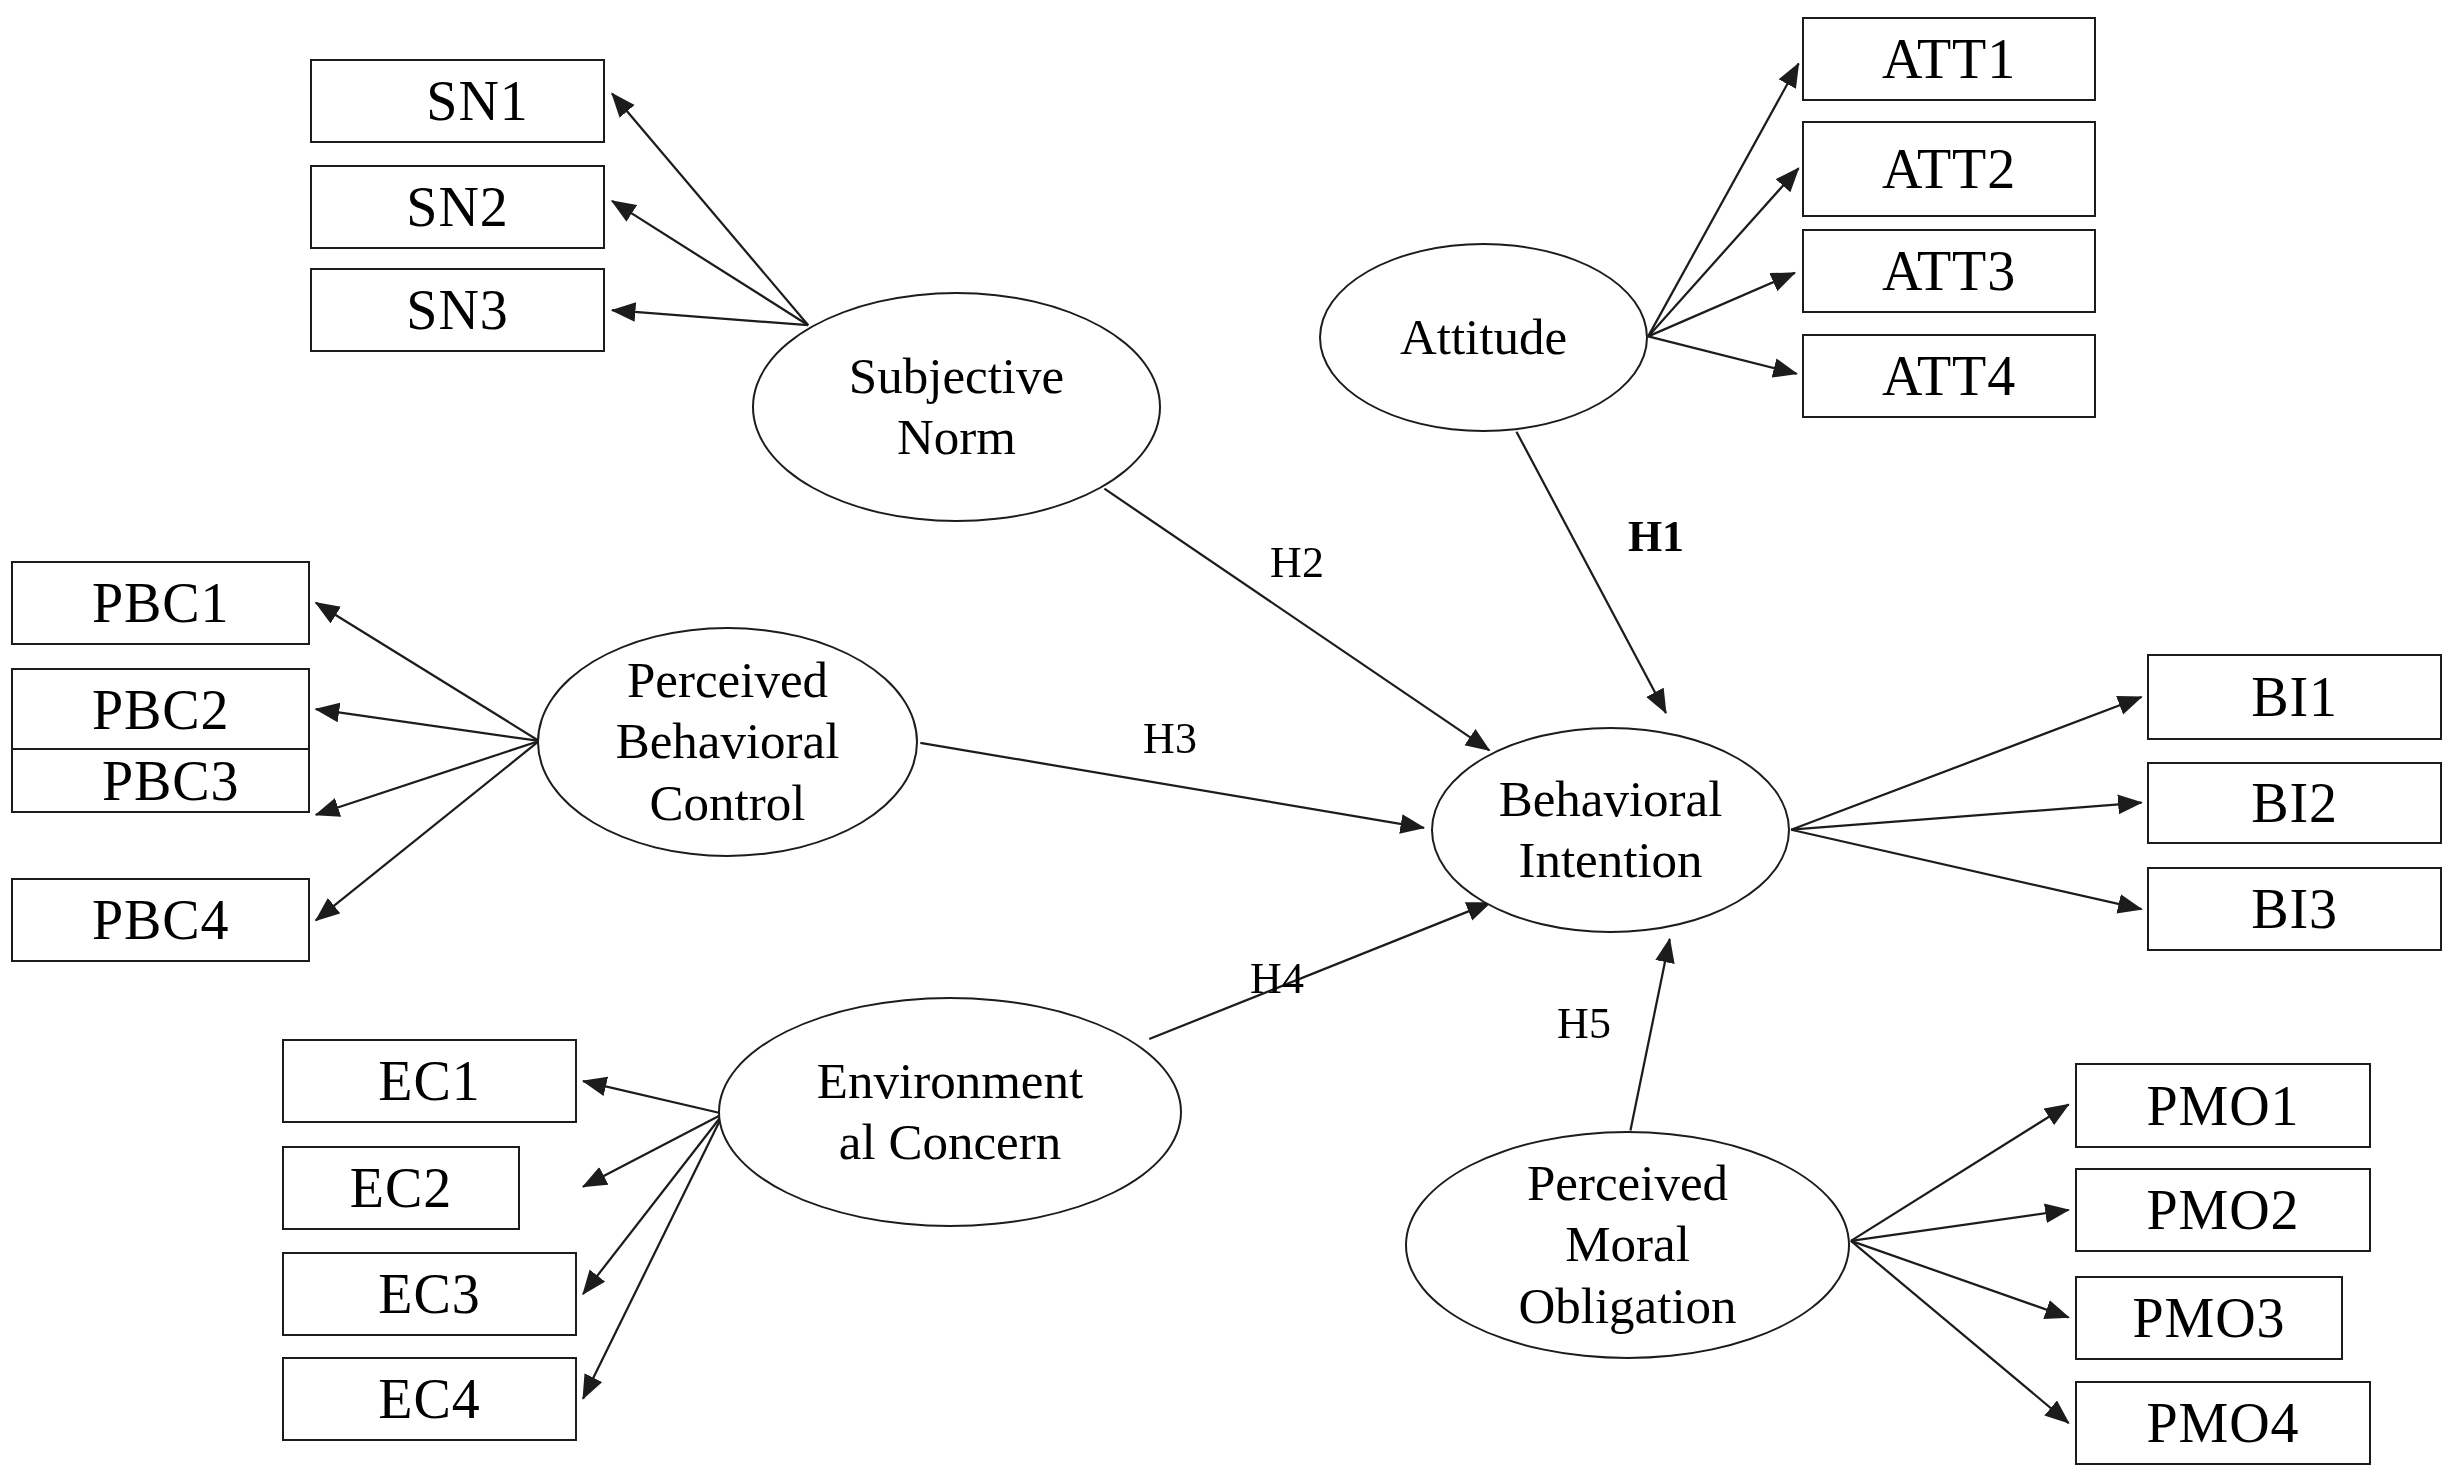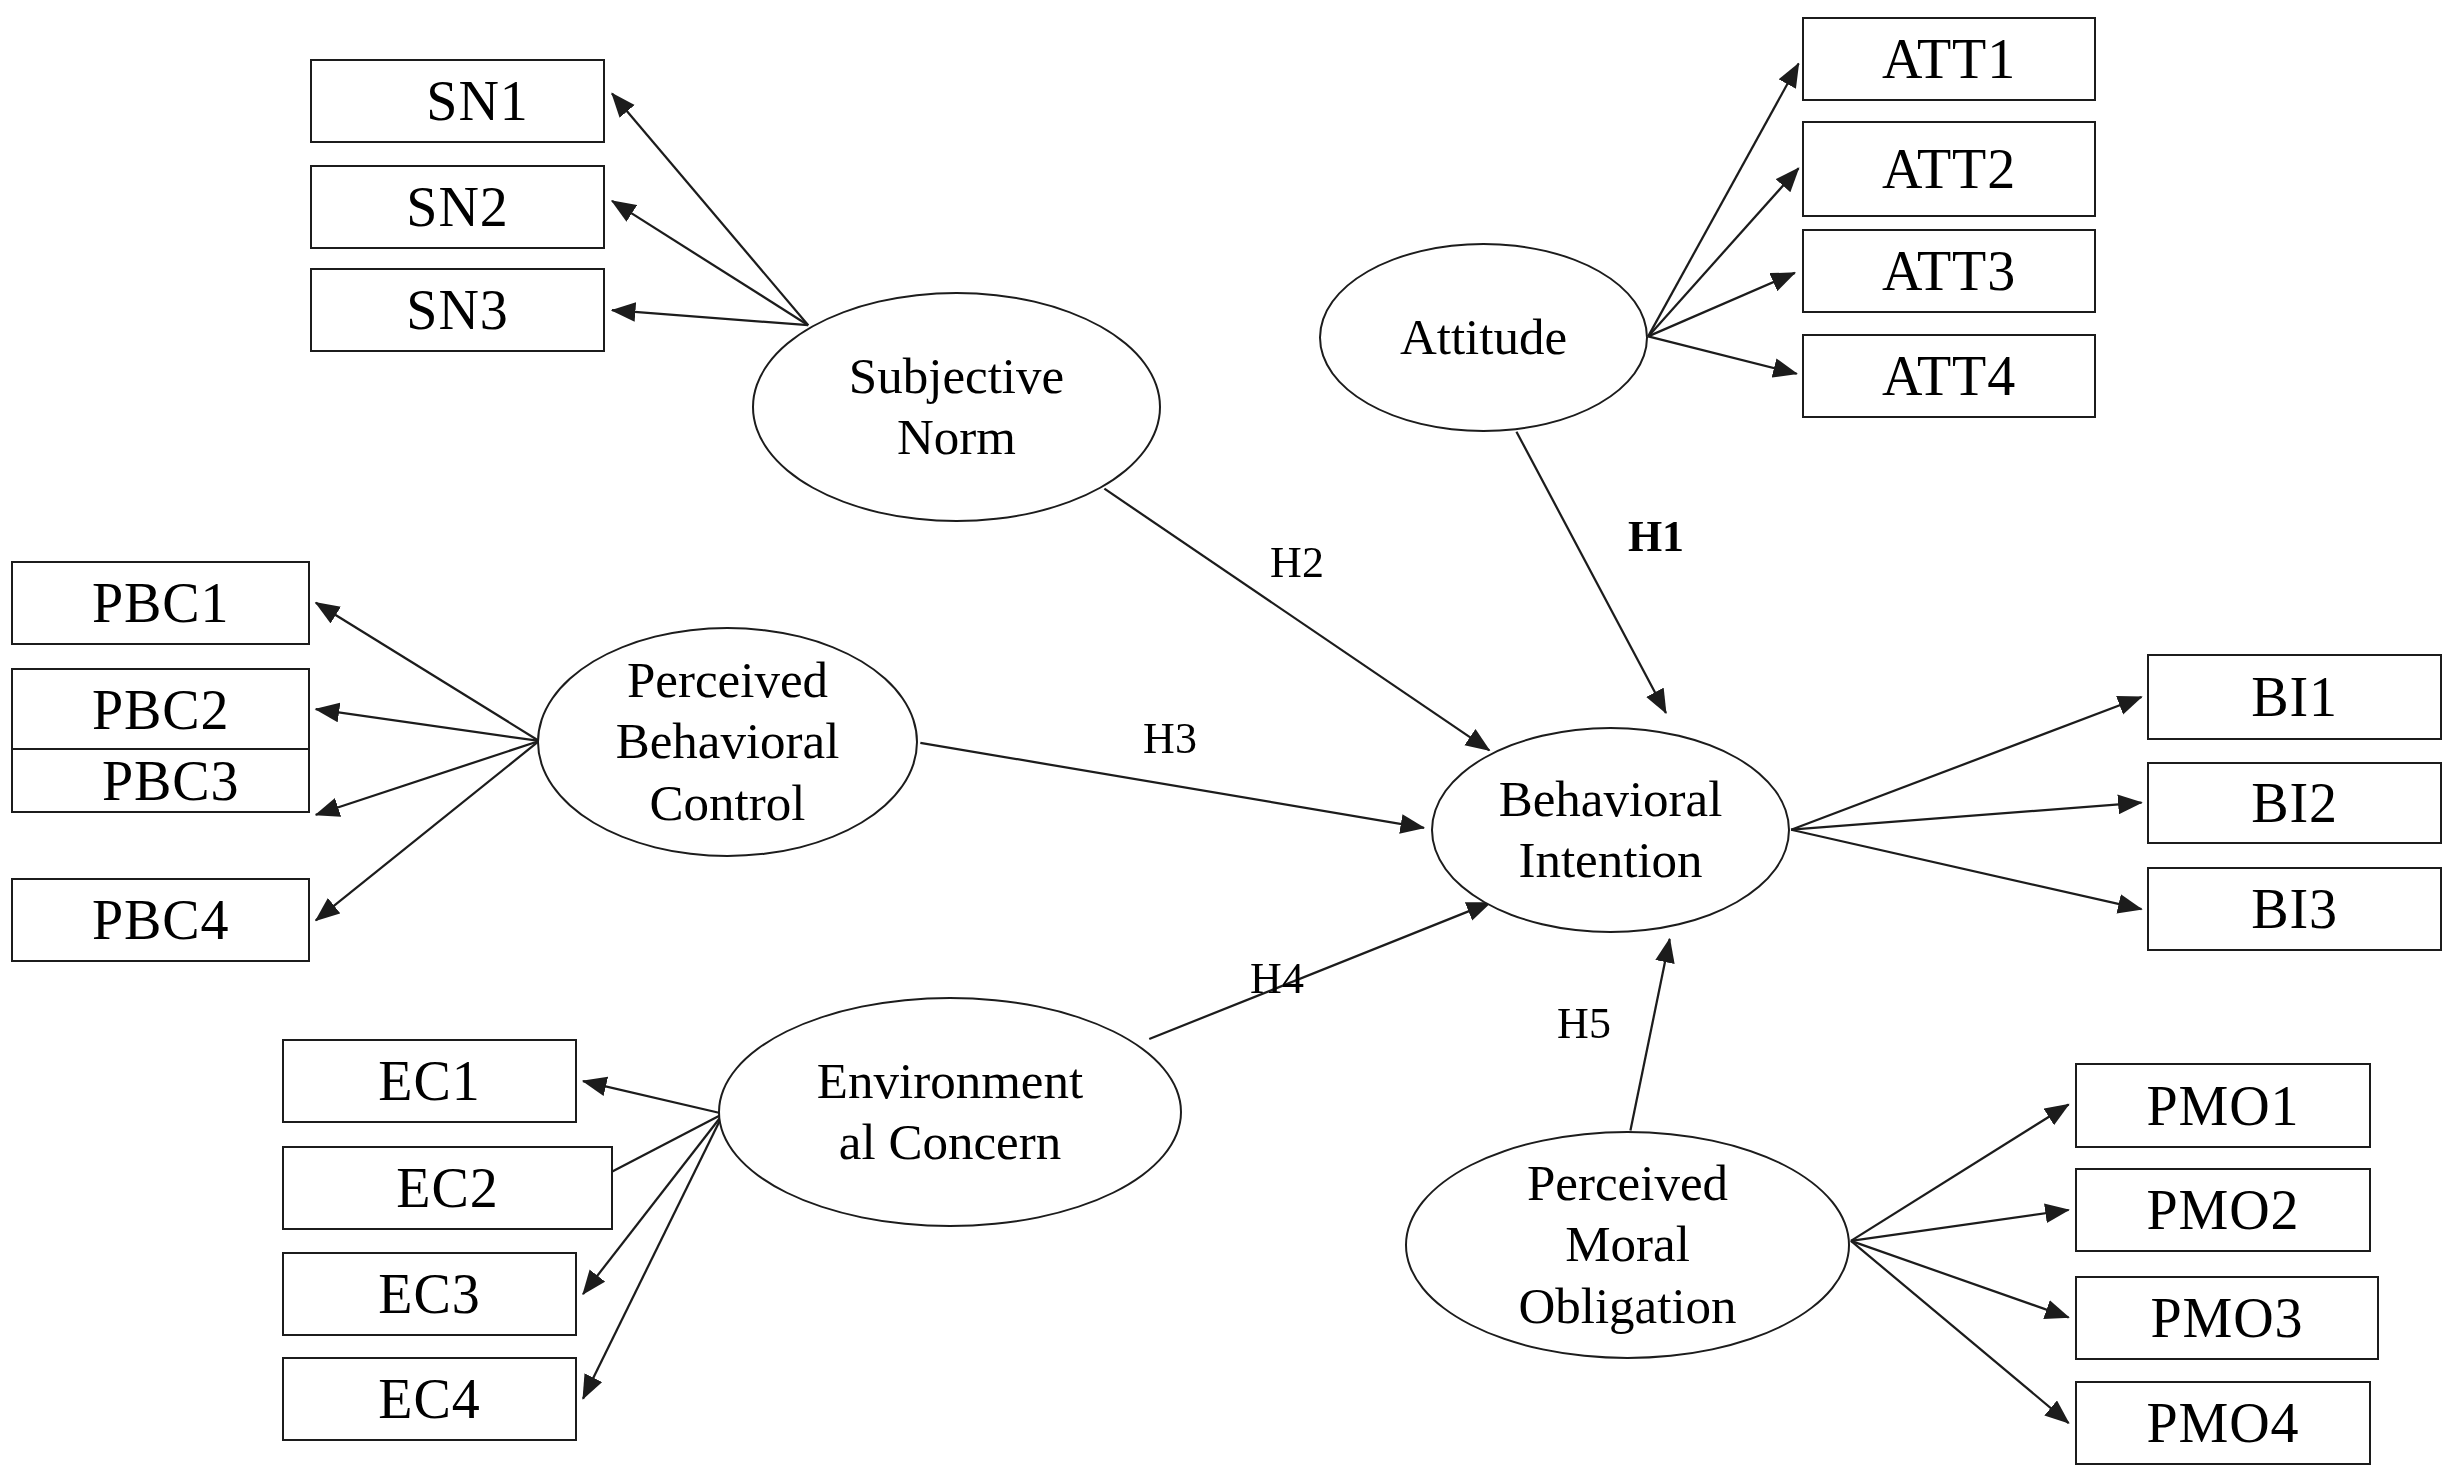--- a/index.html
+++ b/index.html
@@ -164,21 +164,21 @@
     </div>
     <div class="node-box" style="left: 11.2px; top: 748px; width: 299px; height: 65px; padding-left: 20px;">
       <span>PBC3</span>
     </div>
     <div class="node-box" style="left: 11.2px; top: 878px; width: 299px; height: 84px;">
       <span>PBC4</span>
     </div>
     <div class="node-box" style="left: 282px; top: 1039px; width: 295px; height: 84px;">
       <span>EC1</span>
     </div>
-    <div class="node-box" style="left: 282px; top: 1146px; width: 331px; height: 84px;">
+    <div class="node-box" style="left: 282px; top: 1146px; width: 238px; height: 84px;">
       <span>EC2</span>
     </div>
     <div class="node-box" style="left: 282px; top: 1252px; width: 295px; height: 84px;">
       <span>EC3</span>
     </div>
     <div class="node-box" style="left: 282px; top: 1357px; width: 295px; height: 84px;">
       <span>EC4</span>
     </div>
     <div class="node-box" style="left: 2147px; top: 654px; width: 295px; height: 86px;">
       <span>BI1</span>
@@ -188,21 +188,21 @@
     </div>
     <div class="node-box" style="left: 2147px; top: 867px; width: 295px; height: 84px;">
       <span>BI3</span>
     </div>
     <div class="node-box" style="left: 2075px; top: 1063px; width: 296px; height: 85px;">
       <span>PMO1</span>
     </div>
     <div class="node-box" style="left: 2075px; top: 1168px; width: 296px; height: 84px;">
       <span>PMO2</span>
     </div>
-    <div class="node-box" style="left: 2075px; top: 1276px; width: 304px; height: 84px;">
+    <div class="node-box" style="left: 2075px; top: 1276px; width: 268px; height: 84px;">
       <span>PMO3</span>
     </div>
     <div class="node-box" style="left: 2075px; top: 1381px; width: 296px; height: 84px;">
       <span>PMO4</span>
     </div>
     <div class="h-label" style="left: 1656px; top: 536px; font-weight: bold;">H1</div>
     <div class="h-label" style="left: 1297px; top: 562px;">H2</div>
     <div class="h-label" style="left: 1170px; top: 738px;">H3</div>
     <div class="h-label" style="left: 1277px; top: 978px;">H4</div>
     <div class="h-label" style="left: 1584px; top: 1023px;">H5</div>

